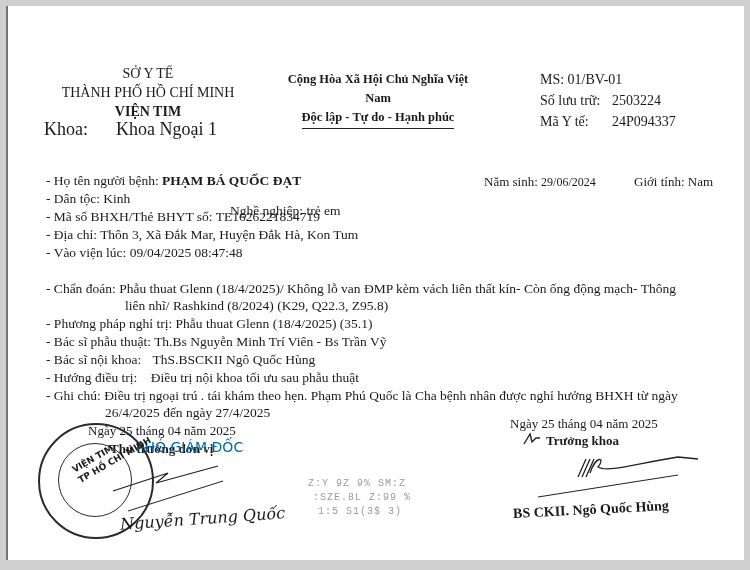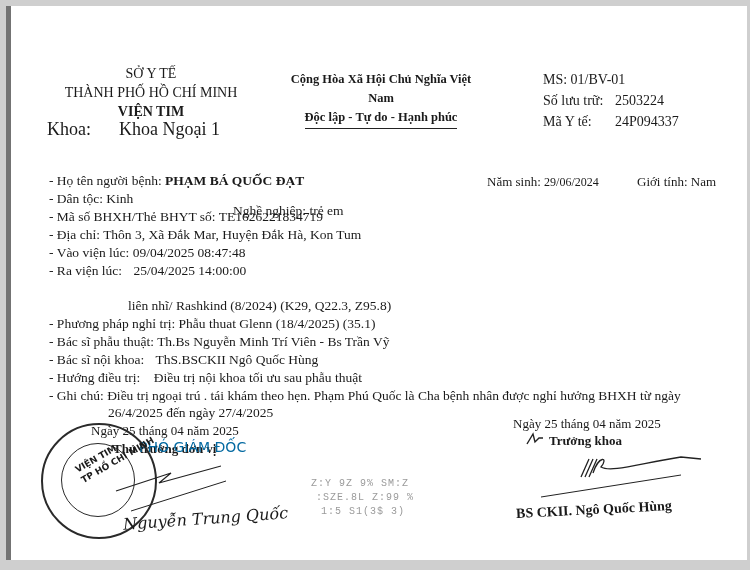--- a/index.html
+++ b/index.html
@@ -5,21 +5,21 @@
   html, body { margin:0; padding:0; }
   body {
     width:750px; height:570px; overflow:hidden; position:relative;
     background:#cfcfcf;
     font-family:"Liberation Serif", "DejaVu Serif", serif;
     color:#1a1a1a;
   }
   .page {
     position:absolute; left:6px; top:6px; width:736px; height:554px;
     background:#ffffff;
-    border-left:5px solid #737373;
+    border-left:2px solid #737373;
   }
   .abs { position:absolute; white-space:nowrap; }
   .t13 { font-size:13px; }
   .bold { font-weight:bold; }
 
   
   .hdr-left { position:absolute; left:40px; top:58px; width:200px; text-align:center; font-size:14px; line-height:19px; }
   .khoa-row { position:absolute; left:36px; top:113px; font-size:18px; }
   .khoa-row .lbl { display:inline-block; width:72px; }
 
@@ -107,25 +107,25 @@
   <div class="row" style="top:221px;">
     <span>- Địa chỉ:</span>
     <span>Thôn 3, Xã Đắk Mar, Huyện Đắk Hà, Kon Tum</span>
   </div>
 
   <div class="row" style="top:239px;">
     <span>- Vào viện lúc:</span>
     <span>09/04/2025 08:47:48</span>
   </div>
 
-  <div class="row" style="top:257px;">
-    <span>- Ra viện lúc:</span>
-    <span style="margin-left:8px;">25/04/2025 14:00:00</span>
+
+  <div class="row" style="top:275px;">
+    <span>- Chẩn đoán:</span>
+    <span>Phẫu thuat Glenn (18/4/2025)/ Không lỗ van ĐMP kèm vách liên thất kín- Còn ống động mạch- Thông</span>
   </div>
-
   <div class="indent" style="left:117px; top:292px;">liên nhĩ/ Rashkind (8/2024) (K29, Q22.3, Z95.8)</div>
 
   <div class="row" style="top:310px;">
     <span>- Phương pháp nghỉ trị:</span>
     <span>Phẫu thuat Glenn (18/4/2025) (35.1)</span>
   </div>
 
   <div class="row" style="top:328px;">
     <span>- Bác sĩ phẫu thuật:</span>
     <span>Th.Bs Nguyễn Minh Trí Viên - Bs Trần Vỹ</span>

